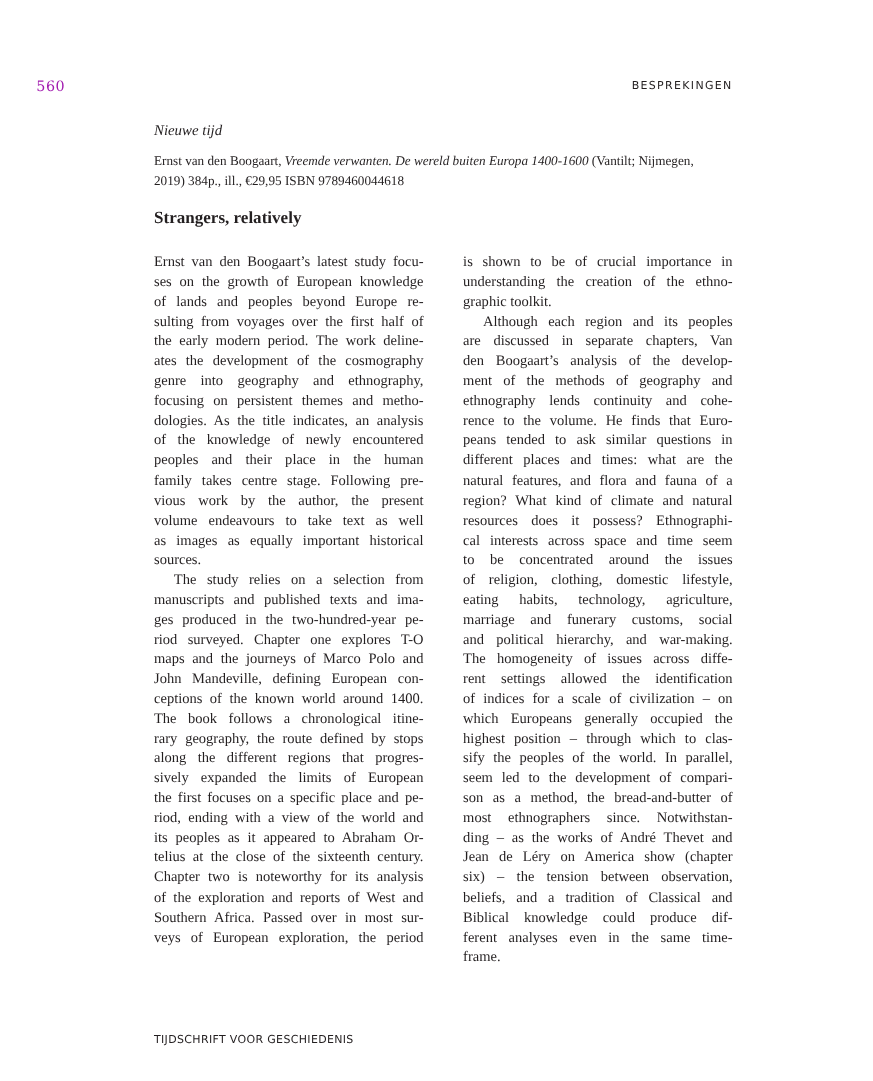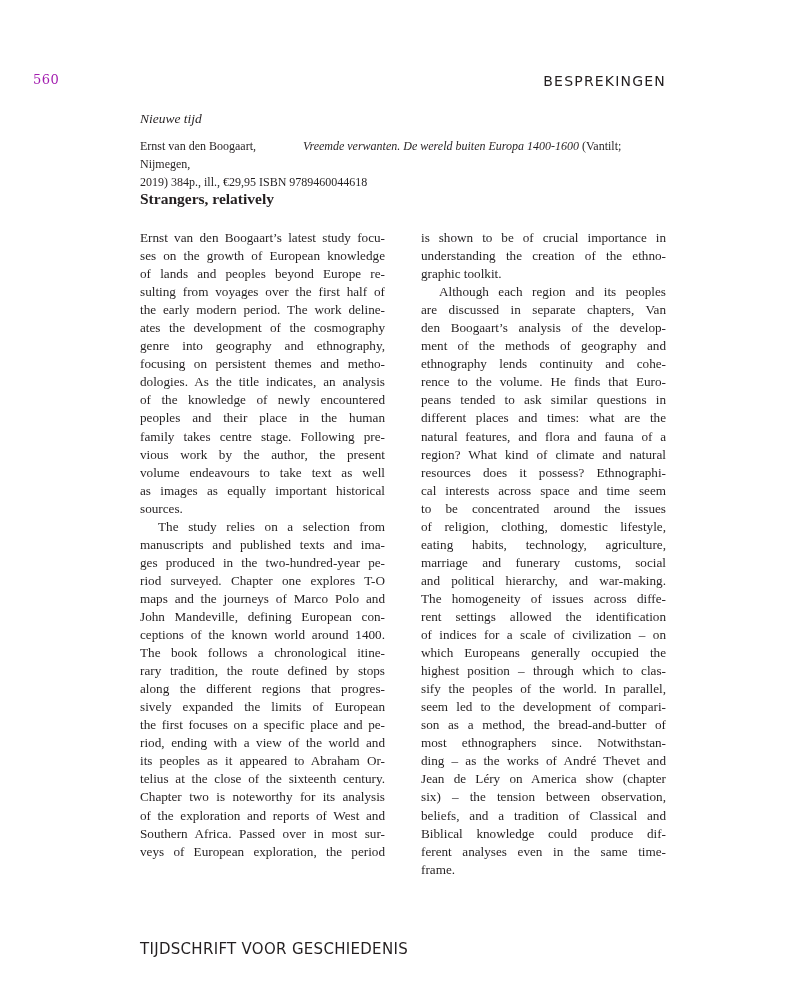--- a/index.html
+++ b/index.html
@@ -1,29 +1,29 @@
 <!DOCTYPE html>
 <html><head>
 <meta charset="utf-8">
 <style>
   html, body { margin: 0; padding: 0; background: #ffffff; }
   body { width: 794px; height: 983px; position: relative; overflow: hidden; color: #231f20; }
   .page-number { position: absolute; left: 33px; top: 72px; font-family: "DejaVu Serif", serif; font-size: 13px; letter-spacing: 0.5px; color: #a21caf; }
-  .running-head { position: absolute; right: 128px; top: 73px; font-family: "DejaVu Sans", sans-serif; font-size: 14px; letter-spacing: 1.2px; color: #231f20; }
+  .running-head { position: absolute; right: 128px; top: 73px; font-family: "DejaVu Sans", sans-serif; font-size: 10px; letter-spacing: 1.2px; color: #231f20; }
   .section-label { position: absolute; left: 140px; top: 111px; font-family: "Liberation Serif", serif; font-style: italic; font-size: 13.5px; text-align: center; }
   .citation { position: absolute; left: 140px; top: 137px; width: 520px; font-family: "Liberation Serif", serif; font-size: 12px; line-height: 18px; }
-  .citation .it { font-style: italic; margin-left: 44px; }
+  .citation .it { font-style: italic; }
   .title { position: absolute; left: 140px; top: 190px; font-family: "Liberation Serif", serif; font-weight: bold; font-size: 15.5px; }
   .col { position: absolute; top: 229px; width: 245px; font-family: "Liberation Serif", serif; font-size: 13.2px; }
   .col-left { left: 140px; }
   .col-right { left: 421px; }
   .line { height: 18.06px; line-height: 18.06px; white-space: nowrap; text-align: justify; text-align-last: justify; overflow: visible; }
   .line.last { text-align-last: left; }
   .line.indent { text-indent: 18px; }
-  .footer { position: absolute; left: 140px; top: 940px; font-family: "DejaVu Sans", sans-serif; font-size: 15px; letter-spacing: 0.3px; color: #231f20; }
+  .footer { position: absolute; left: 140px; top: 940px; font-family: "DejaVu Sans", sans-serif; font-size: 10px; letter-spacing: 0.3px; color: #231f20; }
 </style>
 </head>
 <body>
 
 <div class="page-number">560</div>
 <div class="running-head">BESPREKINGEN</div>
 
 <div class="section-label">Nieuwe tijd</div>
 
 <div class="citation">
@@ -51,21 +51,21 @@
     <div class="line">as images as equally important historical</div>
     <div class="line last">sources.</div>
     <div class="line indent">The study relies on a selection from</div>
     <div class="line">manuscripts and published texts and ima-</div>
     <div class="line">ges produced in the two-hundred-year pe-</div>
     <div class="line">riod surveyed. Chapter one explores T-O</div>
     <div class="line">maps and the journeys of Marco Polo and</div>
     <div class="line">John Mandeville, defining European con-</div>
     <div class="line">ceptions of the known world around 1400.</div>
     <div class="line">The book follows a chronological itine-</div>
-    <div class="line">rary tradition, the route defined by stops</div>
+    <div class="line">rary geography, the route defined by stops</div>
     <div class="line">along the different regions that progres-</div>
     <div class="line">sively expanded the limits of European</div>
     <div class="line">the first focuses on a specific place and pe-</div>
     <div class="line">riod, ending with a view of the world and</div>
     <div class="line">its peoples as it appeared to Abraham Or-</div>
     <div class="line">telius at the close of the sixteenth century.</div>
     <div class="line">Chapter two is noteworthy for its analysis</div>
     <div class="line">of the exploration and reports of West and</div>
     <div class="line">Southern Africa. Passed over in most sur-</div>
     <div class="line">veys of European exploration, the period</div>

